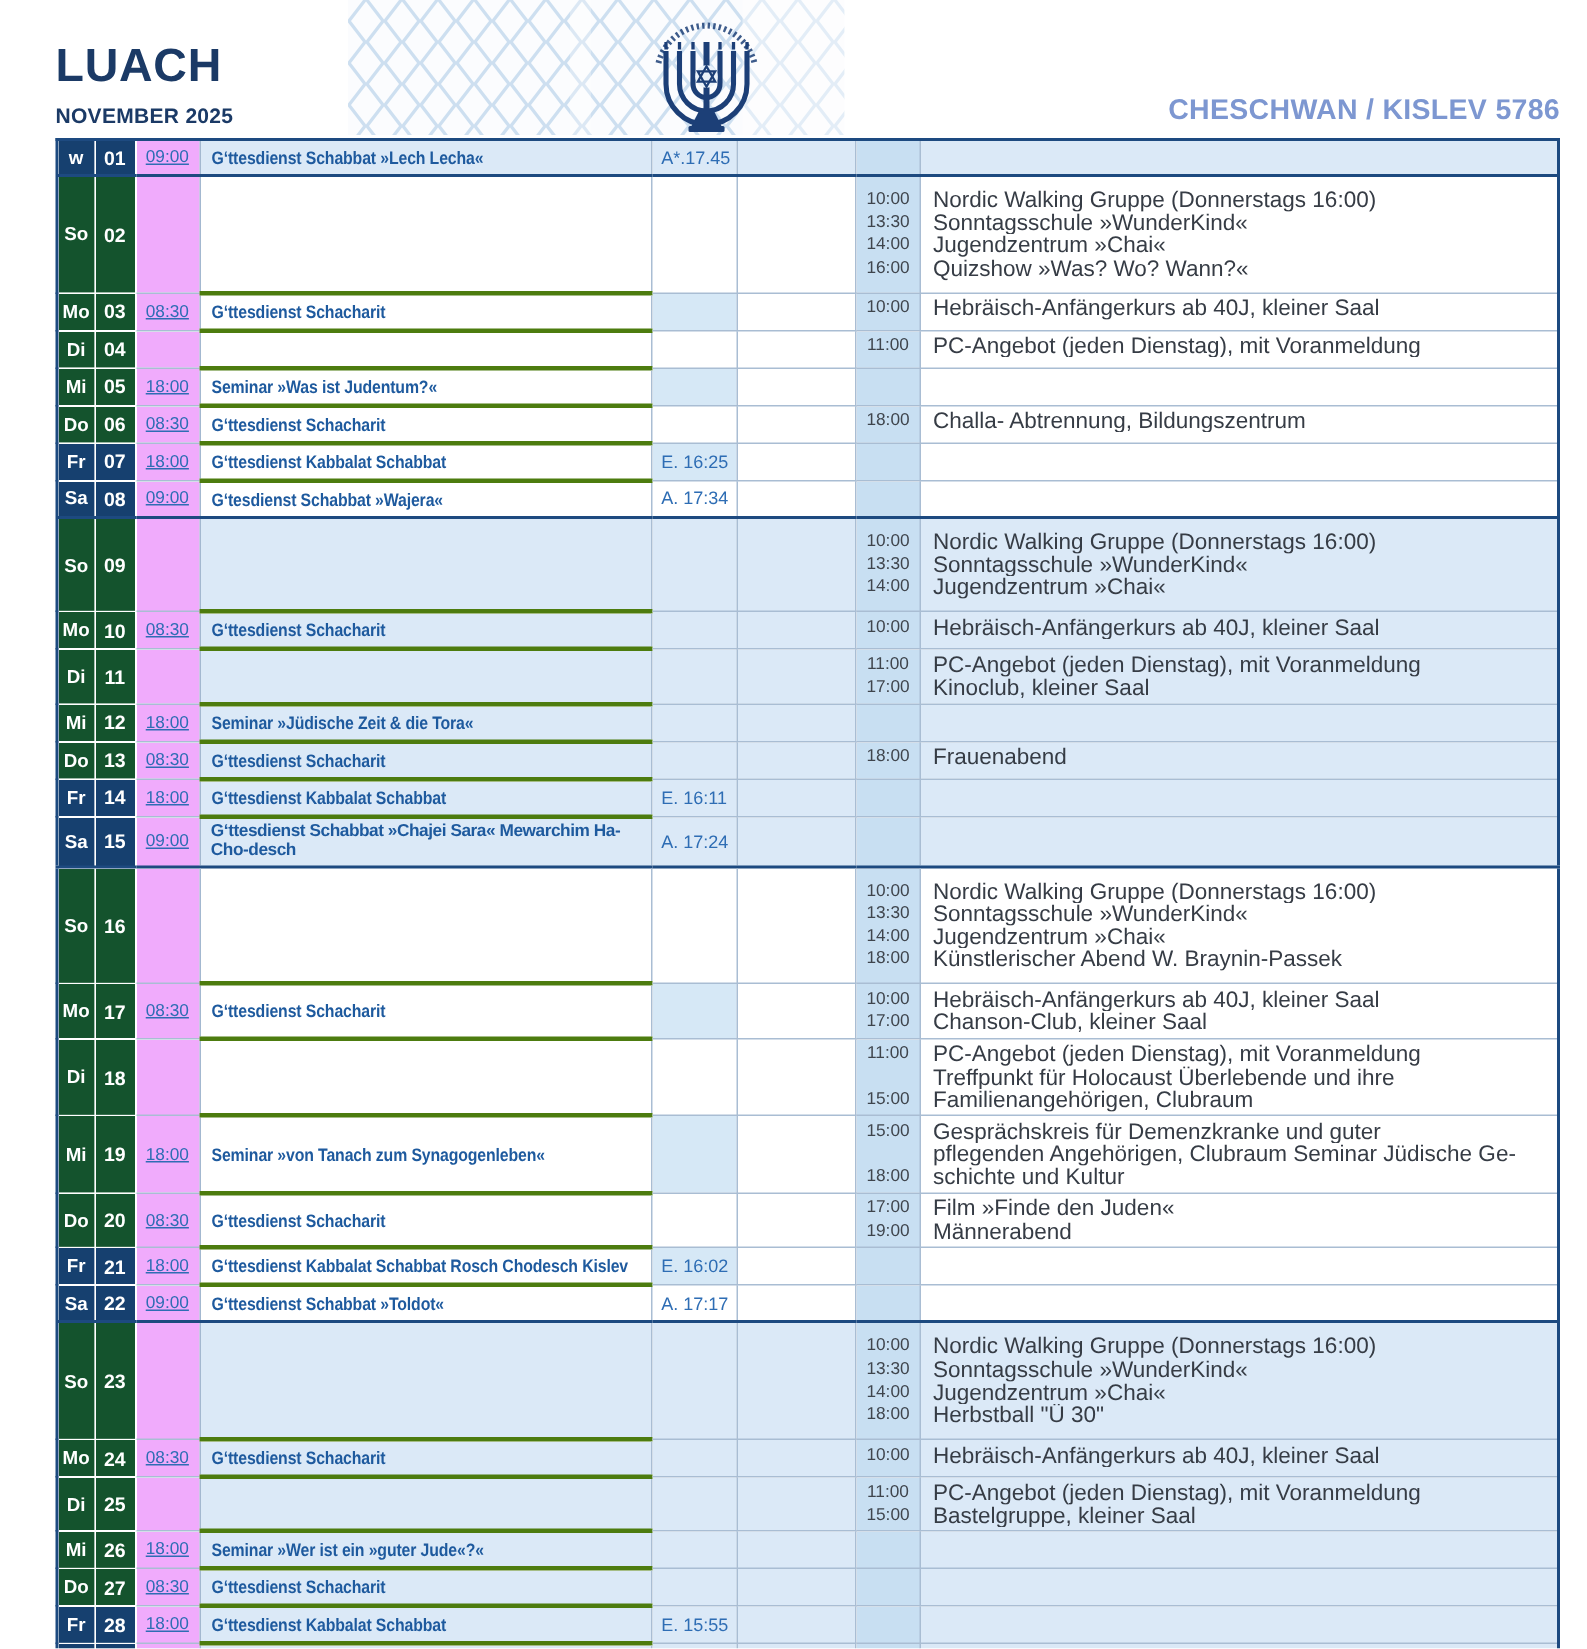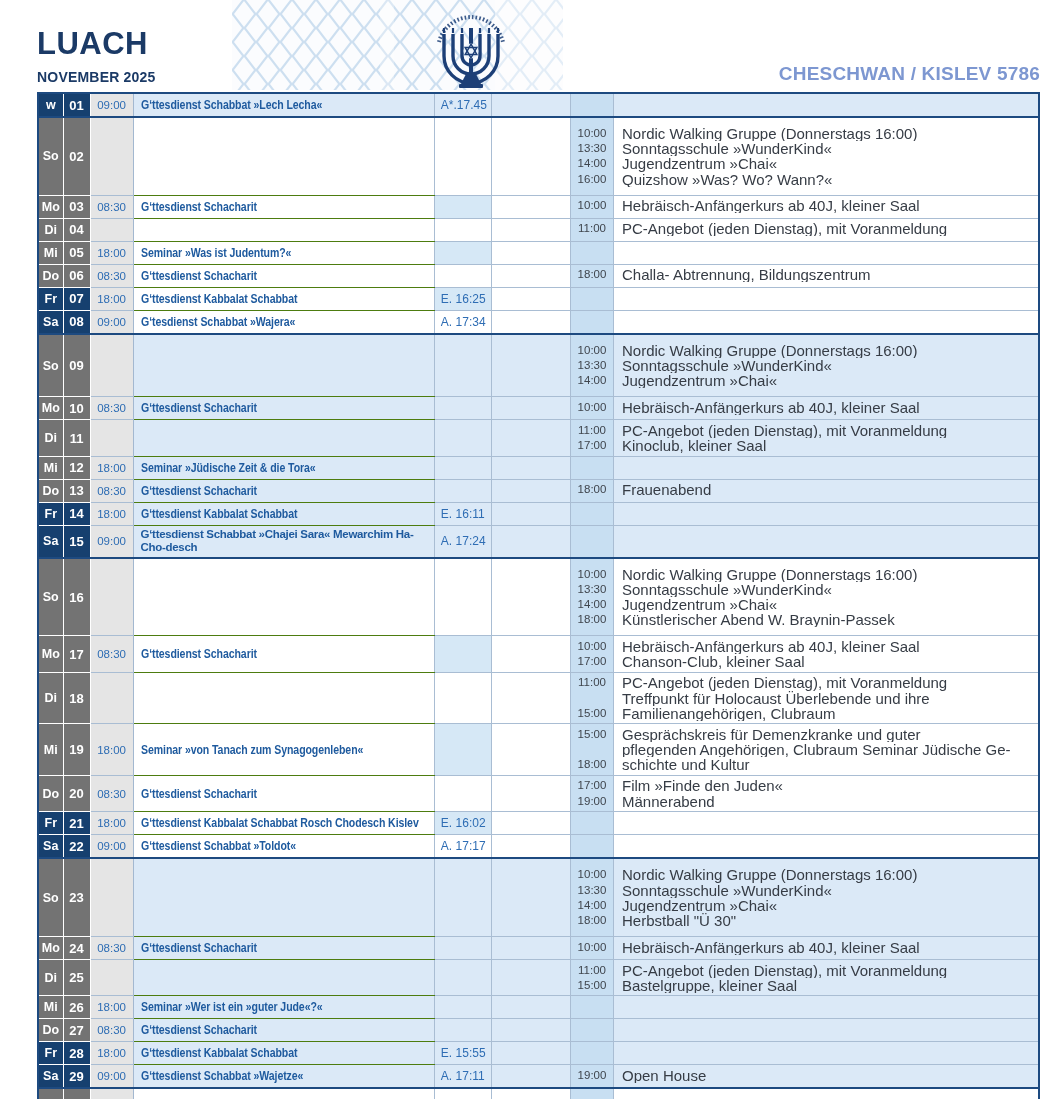--- a/index.html
+++ b/index.html
@@ -13,30 +13,30 @@
   .title-main{margin:0;font-size:31px;line-height:32px;font-weight:800;color:#1b3a66;
               letter-spacing:.5px;}
   .sub-row{display:flex;justify-content:space-between;align-items:flex-end;margin-top:3px;}
   .month-year{margin:0;font-size:14px;font-weight:800;color:#1b3a66;letter-spacing:.2px;}
   .hebrew-months{font-size:19px;font-weight:800;color:#7d97d1;letter-spacing:.2px;}
 
   
   table.cal{position:absolute;top:92px;left:37px;width:1003px;border-collapse:collapse;
             table-layout:fixed;border:2px solid #1d4a80;}
   td{vertical-align:middle;overflow:hidden;height:18px;padding:0;}
-  td.day,td.num{background:#737373;color:#fff;font-weight:700;text-align:center;
+  td.day,td.num{background:#14532d;color:#fff;font-weight:700;text-align:center;
         border-right:1px solid rgba(255,255,255,.55);
         border-bottom:1px solid rgba(255,255,255,.35);}
   td.day{font-size:12.5px;}
   td.num{font-size:13px;}
   tr.dark td.day,tr.dark td.num{background:#16406f;}
-  td.t1{background:#e5e5e5;color:#2e6db4;font-size:11.5px;text-align:center;
-        border-right:1px solid #a3b8d0;border-bottom:1px solid #a9bdd3;}
+  td.t1{background:#f0abfc;color:#2e6db4;font-size:11.5px;text-align:center;
+        border-right:1px solid #a3b8d0;border-bottom:1px solid #a9bdd3;text-decoration:underline;}
   td.e1{padding:2px 4px 2px 7px;font-weight:700;color:#1e5a9e;font-size:12px;
-        border-right:1px solid #a9bdd3;border-bottom:1px solid #4d7c0f;}
+        border-right:1px solid #a9bdd3;border-bottom:3px solid #4d7c0f;}
   .cond{display:inline-block;transform:scaleX(.88);transform-origin:0 50%;
         white-space:nowrap;letter-spacing:-.1px;}
   .condwrap{display:inline-block;letter-spacing:-.3px;font-size:11.5px;line-height:13.5px;}
   td.cd{color:#2e6db4;font-size:12px;padding-left:6px;
         border-right:1px solid #a9bdd3;border-bottom:1px solid #a9bdd3;}
   td.gap{border-right:1px solid #a9bdd3;border-bottom:1px solid #a9bdd3;}
   td.t2{background:#c8dff2;color:#3f454d;font-size:11.5px;text-align:center;vertical-align:top;
         border-right:1px solid #a9bdd3;border-bottom:1px solid #a9bdd3;}
   td.e2{color:#363c45;font-size:15px;vertical-align:top;padding-left:8px;
         border-bottom:1px solid #a9bdd3;}

